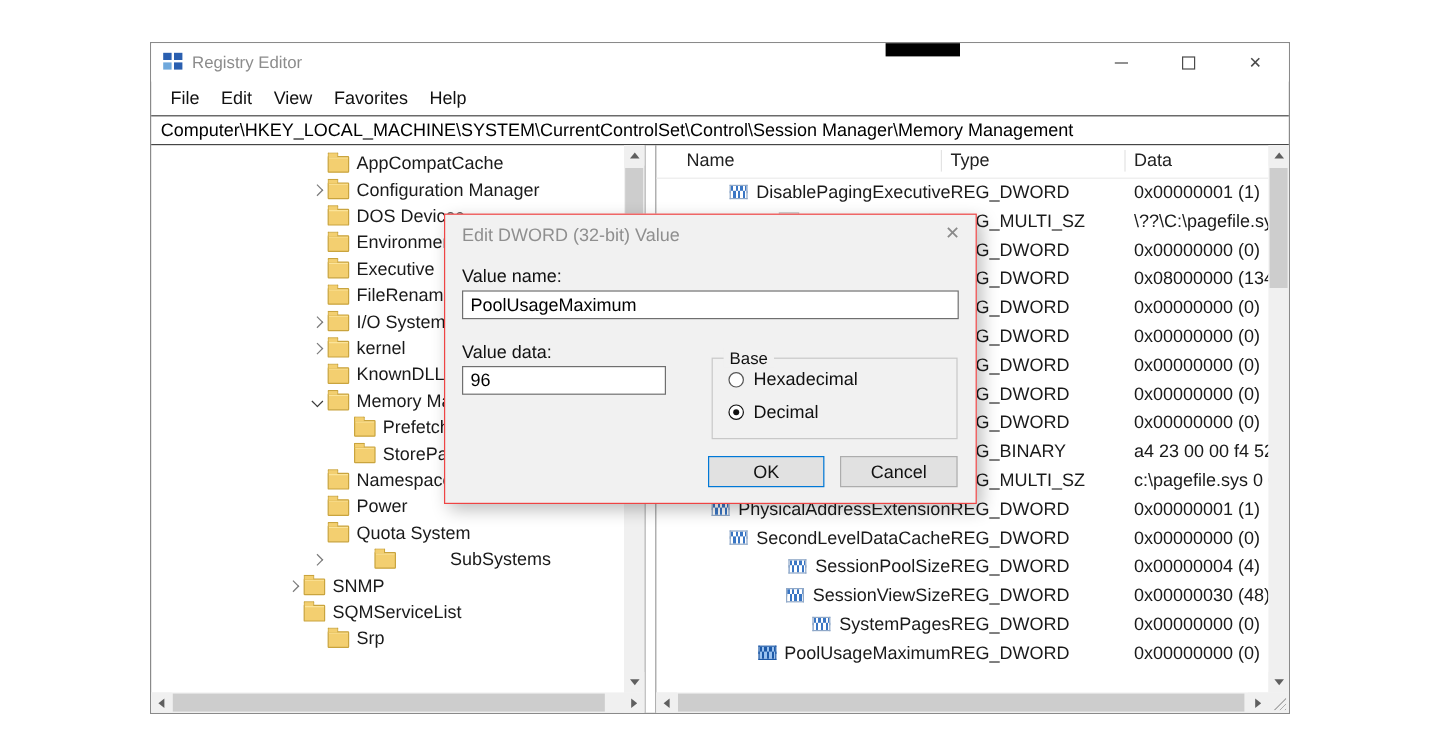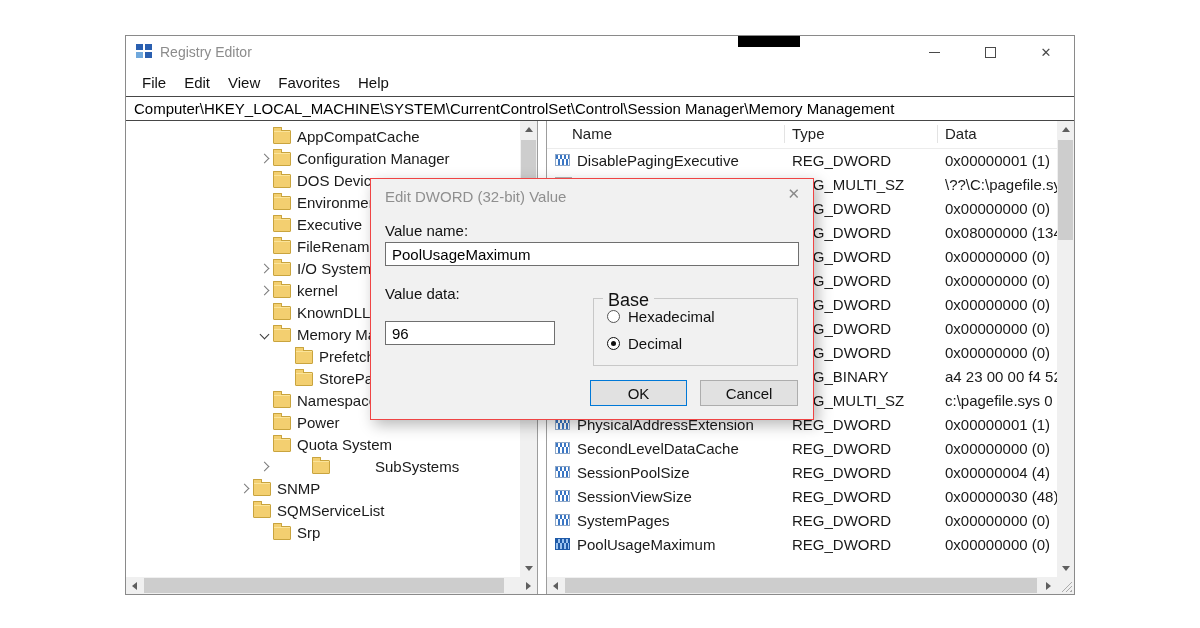--- a/index.html
+++ b/index.html
@@ -44,21 +44,21 @@
     border:1px solid #c9a43e;border-bottom:none;border-radius:1px 1px 0 0;}
   .tree-label{color:#1a1a1a;}
   
   .list-header{position:absolute;left:0;top:0;right:17px;height:27px;border-bottom:1px solid #ececec;font-size:15px;}
   .hcell{position:absolute;top:4px;color:#222;}
   .hname{left:25px;} .htype{left:245px;} .hdata{left:398px;}
   .hdr-sep{position:absolute;top:4px;height:18px;width:1px;background:#e3e3e3;}
   .sep1{left:237px;} .sep2{left:390px;}
   .rows{position:absolute;left:0;top:27px;right:17px;bottom:17px;overflow:hidden;}
   .lrow{display:grid;grid-template-columns:245px 153px 1fr;height:24px;align-items:center;font-size:15px;}
-  .cell{overflow:hidden;white-space:nowrap;}
+  .cell{overflow:hidden;white-space:nowrap;justify-content:flex-end;}
   .cell.name{display:flex;align-items:center;gap:7px;padding-left:8px;}
   .vicon{width:15px;height:12px;position:relative;flex:none;display:inline-block;}
   .vicon.dword::before,.vicon.binary::before{content:"";position:absolute;left:0;right:0;top:0;height:6px;
     background:repeating-linear-gradient(90deg,#3a76c4 0 2px,#fff 2px 4px);border:1px solid #8fa8c8;border-bottom:none;}
   .vicon.dword::after,.vicon.binary::after{content:"";position:absolute;left:0;right:0;bottom:0;height:6px;
     background:repeating-linear-gradient(90deg,#fff 0 2px,#3a76c4 2px 4px);border:1px solid #8fa8c8;border-top:none;}
   .vicon.string{border:1px solid #b5b5b5;background:#fff;font-size:9px;color:#c0392b;
     display:flex;align-items:center;justify-content:center;}
   .vicon.string::before{content:"ab";line-height:1;}
   .vicon.sel::before{background:repeating-linear-gradient(90deg,#1e5aa8 0 2px,#9cc3ef 2px 4px)!important;border-color:#1e5aa8!important;}
@@ -88,23 +88,23 @@
   .dialog{position:absolute;left:370px;top:178px;width:442px;height:240px;background:#f1f1f1;
     border:1px solid #ef4444;box-shadow:4px 5px 14px rgba(0,0,0,.28);z-index:40;}
   .dlg-title{position:absolute;left:14px;top:9px;font-size:15px;color:#8f8f8f;}
   .dlg-close{position:absolute;right:13px;top:6px;font-size:15px;color:#8a8a8a;cursor:default;}
   .dlg-label{position:absolute;font-size:15px;color:#111;}
   .lbl-name{left:14px;top:43px;}
   .lbl-data{left:14px;top:106px;}
   .dlg-input{position:absolute;box-sizing:border-box;height:24px;border:1px solid #6f6f6f;background:#fff;
     font-family:"Liberation Sans",sans-serif;font-size:15px;padding:0 6px;color:#000;}
   .inp-name{left:14px;top:63px;width:414px;}
-  .inp-data{left:14px;top:126px;width:170px;margin-top:16px;}
+  .inp-data{left:14px;top:126px;width:170px;}
   .base-group{position:absolute;left:222px;top:119px;width:205px;height:68px;border:1px solid #c8c8c8;box-sizing:border-box;}
-  .base-label{position:absolute;top:-9px;left:9px;background:#f1f1f1;padding:0 5px;font-size:18px;color:#111;}
+  .base-label{position:absolute;top:-9px;left:9px;background:#f1f1f1;padding:0 5px;font-size:14px;color:#111;}
   .radio-row{position:absolute;left:13px;display:flex;align-items:center;gap:8px;font-size:15px;color:#111;}
   .row-hex{top:9px;align-items:center;} .row-dec{top:36px;}
   .radio{width:13px;height:13px;border:1px solid #555;border-radius:50%;background:#fff;position:relative;flex:none;box-sizing:border-box;}
   .radio.checked{border-color:#111;}
   .radio.checked::after{content:"";position:absolute;left:3px;top:3px;right:3px;bottom:3px;background:#111;border-radius:50%;}
   .btn{position:absolute;top:201px;height:26px;box-sizing:border-box;background:#e1e1e1;border:1px solid #adadad;
     display:flex;align-items:center;justify-content:center;font-size:15px;color:#111;}
   .btn-ok{left:219px;width:97px;border-color:#0078d7;}
   .btn-cancel{left:329px;width:98px;}
 </style>

